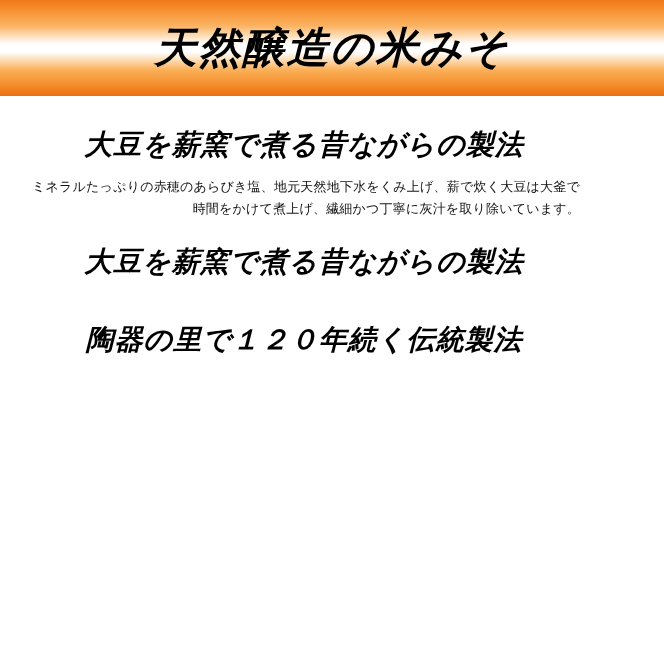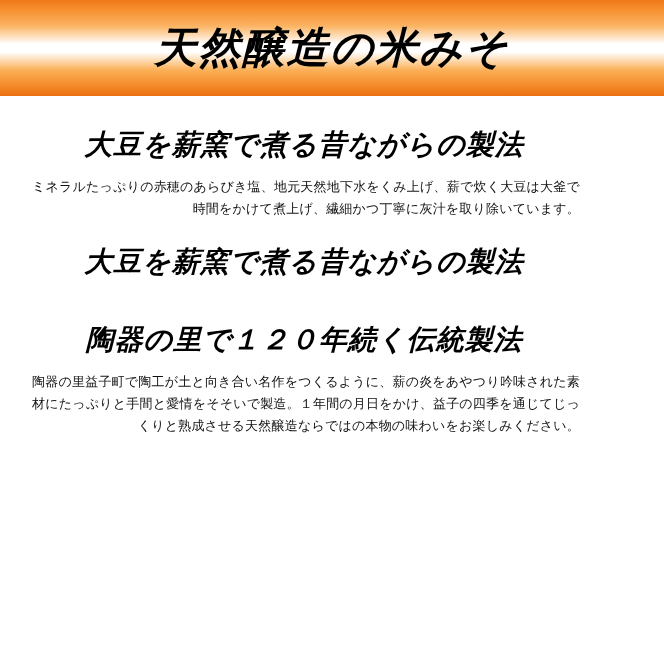--- a/index.html
+++ b/index.html
@@ -105,19 +105,16 @@
         <p>ミネラルたっぷりの赤穂のあらびき塩、地元天然地下水をくみ上げ、薪で炊く大豆は大釜で時間をかけて煮上げ、繊細かつ丁寧に灰汁を取り除いています。</p>
       </div>
     </div>
 
     <div class="section sec-2">
       <div class="section-heading">大豆を薪窯で煮る昔ながらの製法</div>
     </div>
 
     <div class="section sec-3">
       <div class="section-heading">陶器の里で１２０年続く伝統製法</div>
-      <div class="section-body">
-        <p>陶器の里益子町で陶工が土と向き合い名作をつくるように、薪の炎をあやつり吟味された素材にたっぷりと手間と愛情をそそいで製造。１年間の月日をかけ、益子の四季を通じてじっくりと熟成させる天然醸造ならではの本物の味わいをお楽しみください。</p>
-      </div>
     </div>
 
   </div>
 </div>
 
 </body></html>

